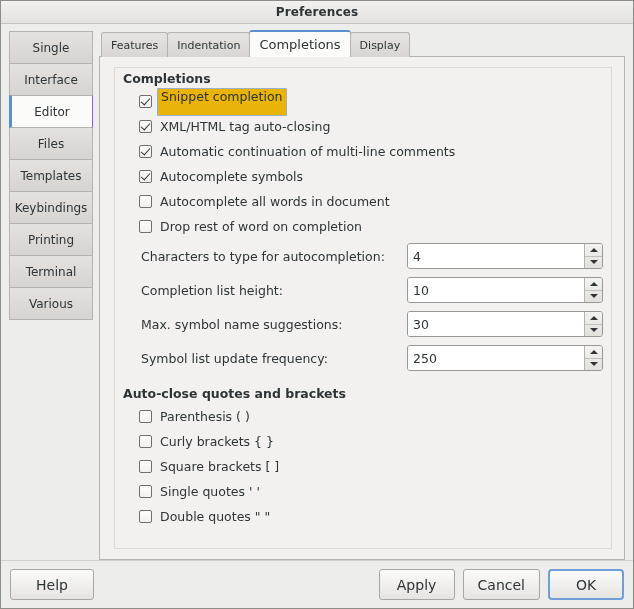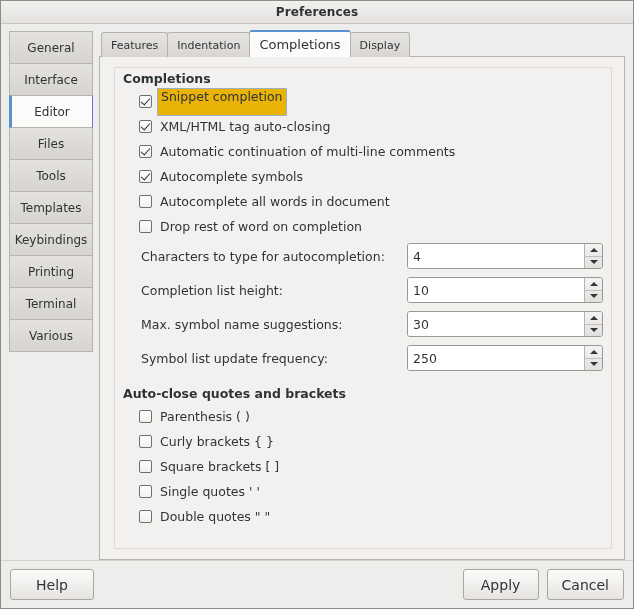--- a/index.html
+++ b/index.html
@@ -318,33 +318,30 @@
 
   <div class="titlebar">
     <div class="titlebar-title">Preferences</div>
   </div>
 
   <div class="dialog-body">
 
     <div class="sidebar">
       <div id="sidebar-slot">
           <div class="side-tab">
-            <span class="side-tab-label">General</span>
+            <span class="side-tab-label">Single</span>
           </div>
           <div class="side-tab">
             <span class="side-tab-label">Interface</span>
           </div>
           <div class="side-tab selected">
             <span class="side-tab-label">Editor</span>
           </div>
           <div class="side-tab">
             <span class="side-tab-label">Files</span>
-          </div>
-          <div class="side-tab">
-            <span class="side-tab-label">Tools</span>
           </div>
           <div class="side-tab">
             <span class="side-tab-label">Templates</span>
           </div>
           <div class="side-tab">
             <span class="side-tab-label">Keybindings</span>
           </div>
           <div class="side-tab">
             <span class="side-tab-label">Printing</span>
           </div>
@@ -496,15 +493,16 @@
         </div>
       </div>
     </div>
   </div>
 
   <div class="action-area">
     <div class="btn help">Help</div>
     <div class="spacer"></div>
     <div class="btn">Apply</div>
     <div class="btn">Cancel</div>
+    <div class="btn focused">OK</div>
   </div>
 
 </div>
 
 </body></html>

